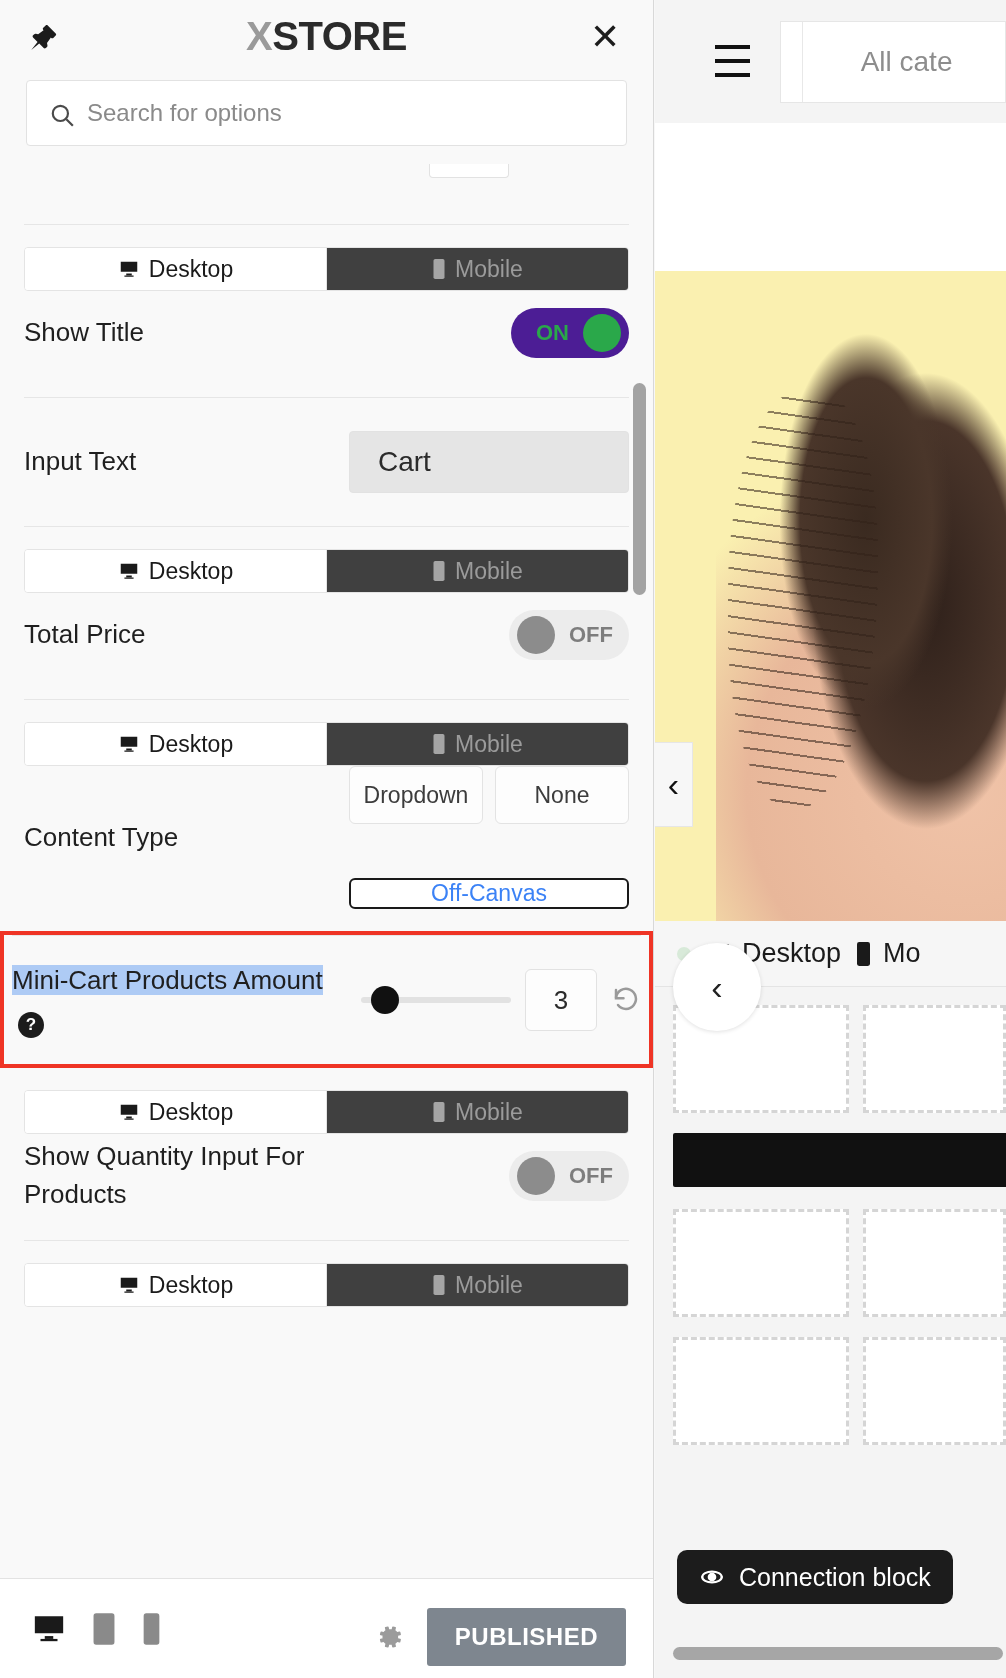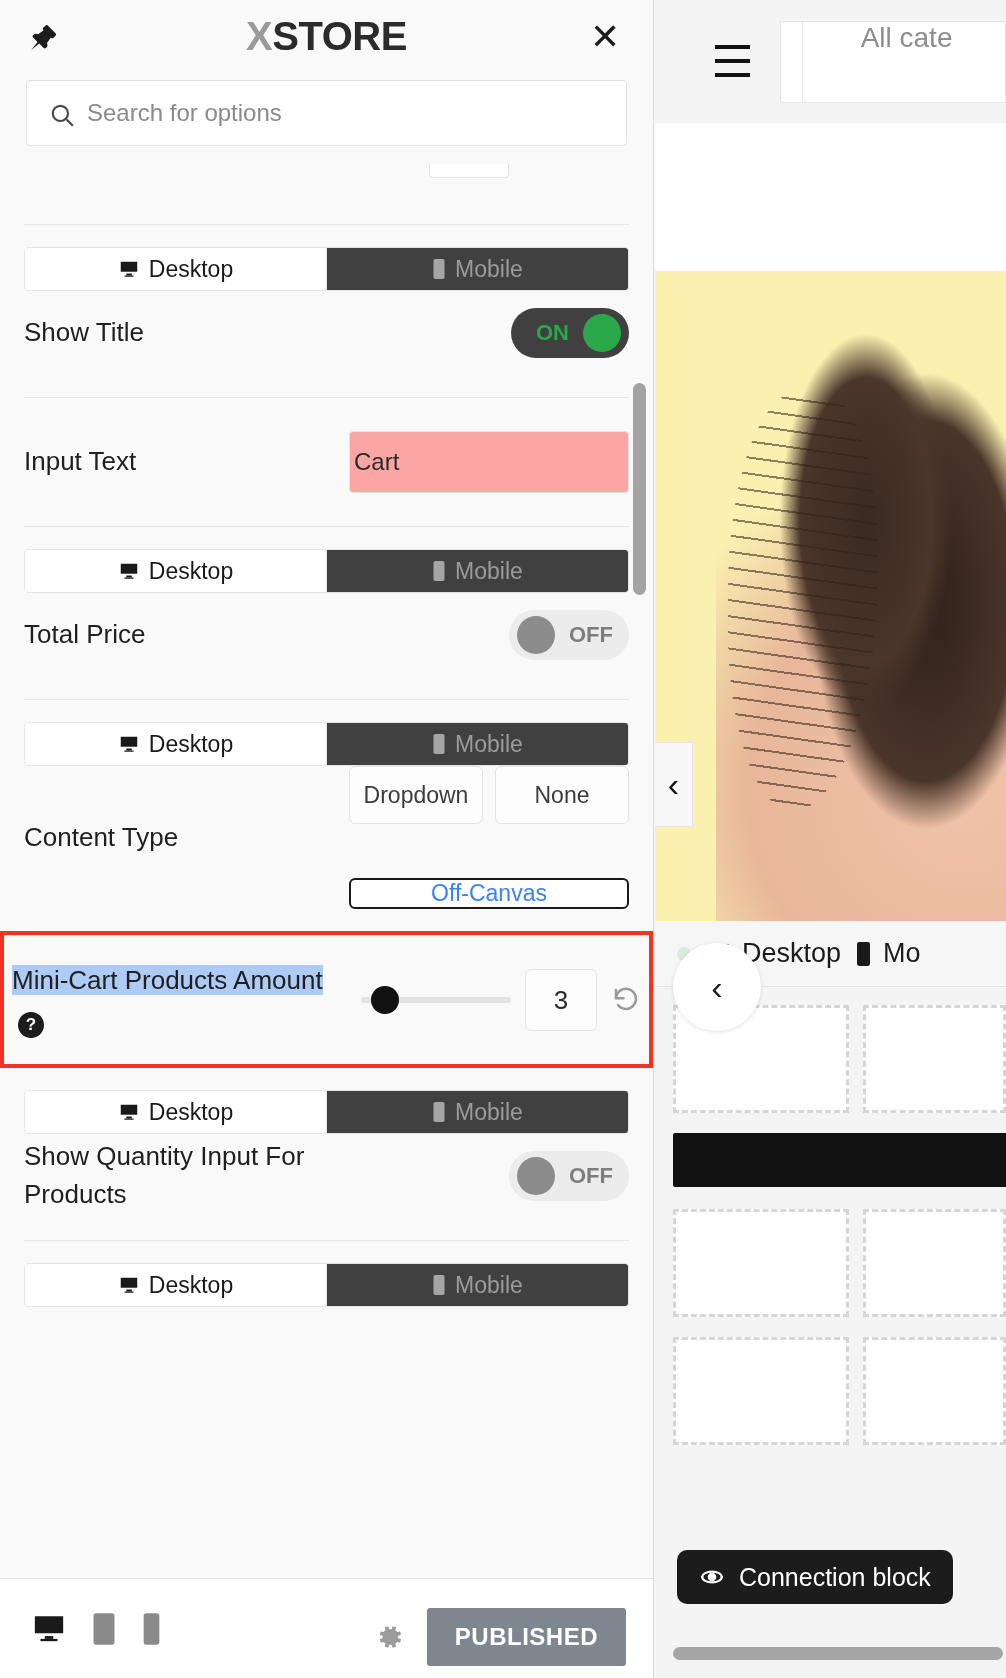--- a/index.html
+++ b/index.html
@@ -109,34 +109,34 @@
     max-width: 330px;
   }
 
   
   .toggle {
     display: flex; align-items: center;
     height: 50px; border-radius: 25px;
     padding: 0 8px; gap: 6px; cursor: pointer;
     min-width: 118px;
   }
-  .toggle.on { background: #404040; flex-direction: row; justify-content: flex-end; }
+  .toggle.on { background: #4c1d95; flex-direction: row; justify-content: flex-end; }
   .toggle.off { background: #ececec; flex-direction: row; justify-content: flex-start; }
   .toggle .knob { width: 38px; height: 38px; border-radius: 50%; }
   .toggle.on .knob { background: #2aa84a; order: 2; }
   .toggle.off .knob { background: #8c8c8c; order: 0; }
   .toggle .tlabel { font-size: 22px; font-weight: bold; padding: 0 8px; }
   .toggle.on .tlabel { color: #2aa84a; order: 1; }
   .toggle.off .tlabel { color: #7d7d7d; order: 1; }
 
   
   .text-input {
     width: 280px; height: 62px;
-    background: #fca5a5; border: 1px solid #e2e2e2; border-radius: 4px;
-    padding: 0 4px; font-size: 24px; color: #2b2b2b;
+    background: #e5e5e5; border: 1px solid #e2e2e2; border-radius: 4px;
+    padding: 0 28px; font-size: 28px; color: #2b2b2b;
     font-family: "Liberation Sans", sans-serif;
     outline: none;
   }
 
   
   .choice-wrap {
     display: flex; flex-direction: column; align-items: flex-end; gap: 10px;
     width: 280px;
   }
   .choice-top { display: flex; gap: 12px; width: 100%; }
@@ -222,21 +222,21 @@
     background: #f4f4f4; overflow: hidden;
   }
   .pv-header {
     height: 123px; background: #f4f4f4;
     display: flex; align-items: center;
     padding-left: 60px; gap: 30px;
   }
   .burger { width: 46px; height: 34px; cursor: pointer; }
   .burger span { display: block; height: 4px; background: #111; margin-bottom: 10px; }
   .cat-select {
-    display: flex; align-items: flex-start;
+    display: flex; align-items: center;
     height: 82px; width: 300px;
     background: #fff; border: 1px solid #e6e6e6;
     margin-left: 0;
   }
   .cat-select .bar { width: 22px; height: 100%; background: #fff; border-right: 1px solid #e8e8e8; }
   .cat-select .txt { font-size: 28px; color: #8d8d8d; padding-left: 58px; white-space: nowrap; }
 
   .pv-white { height: 148px; background: #fff; }
   .pv-hero {
     position: relative; height: 650px;

